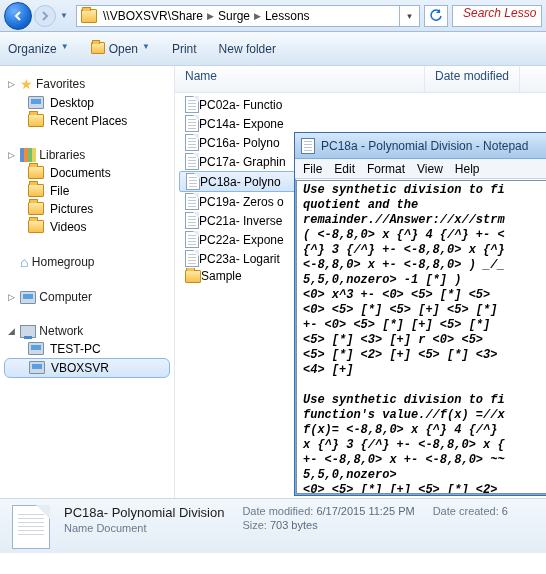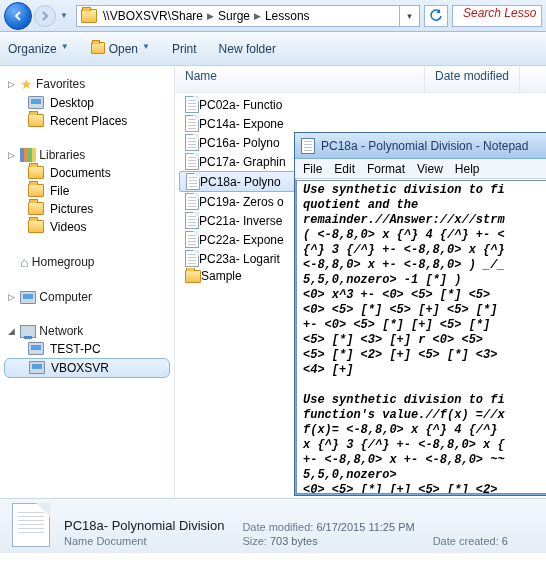--- a/index.html
+++ b/index.html
@@ -43,21 +43,21 @@
   .file { display: flex; align-items: center; padding: 1px 10px; cursor: pointer; white-space: nowrap; overflow: hidden; }
   .file.sel { background: linear-gradient(#e9f2fd,#d2e5fa); border: 1px solid #8bb7e8; border-radius: 2px; margin: 0 4px; padding-left: 6px; }
 
   .doc-ico { width: 14px; height: 17px; background: #fff; border: 1px solid #8aa3c2; position: relative; }
   .doc-ico::before { content:""; position:absolute; right:-1px; top:-1px; border:3px solid transparent; border-right-color:#e6ecf4; border-top-color:#e6ecf4; }
   .doc-ico::after { content:""; position:absolute; left:2px; top:3px; right:2px; height:1px; background:#c3c9d1; box-shadow: 0 3px 0 #c3c9d1, 0 6px 0 #c3c9d1, 0 9px 0 #c3c9d1; }
   .fld-ico { width: 16px; height: 13px; background: linear-gradient(#ffe9a6,#f6c14e); border: 1px solid #c98a1a; border-radius: 1px; position: relative; }
   .fld-ico::before { content:""; position:absolute; top:-4px; left:0; width:7px; height:3px; background:#f6c14e; border:1px solid #c98a1a; border-bottom:none; border-radius:1px 1px 0 0; }
 
   
-  .details { height: 55px; background: linear-gradient(#f2f7fc,#e4edf6); border-top: 1px solid #cad8e8; display: flex; align-items: flex-end; padding: 6px 12px; gap: 14px; }
+  .details { height: 55px; background: linear-gradient(#f2f7fc,#e4edf6); border-top: 1px solid #cad8e8; display: flex; align-items: flex-start; padding: 6px 12px; gap: 14px; }
   .big-doc { width: 38px; height: 44px; background: #fff; border: 1px solid #9bb4d0; position: relative; }
   .big-doc::before { content:""; position:absolute; right:-1px; top:-1px; border:7px solid transparent; border-right-color:#e6ecf4; border-top-color:#e6ecf4; }
   .big-doc::after { content:""; position:absolute; left:5px; top:8px; right:5px; height:1px; background:#cfd6df; box-shadow:0 4px 0 #cfd6df,0 8px 0 #cfd6df,0 12px 0 #cfd6df,0 16px 0 #cfd6df,0 20px 0 #cfd6df; }
   .dinfo { display:flex; flex-direction:column; gap:2px; }
   .dtitle { font-size: 13px; color: #1a1a1a; }
   .dtype { font-size: 11px; color: #6a7a8b; }
   .dmeta { font-size: 11px; color: #5a6a7c; display:flex; flex-direction:column; gap:2px; margin-left: 4px; }
   .dmeta .lbl { color: #6a7a8b; }
 
   

